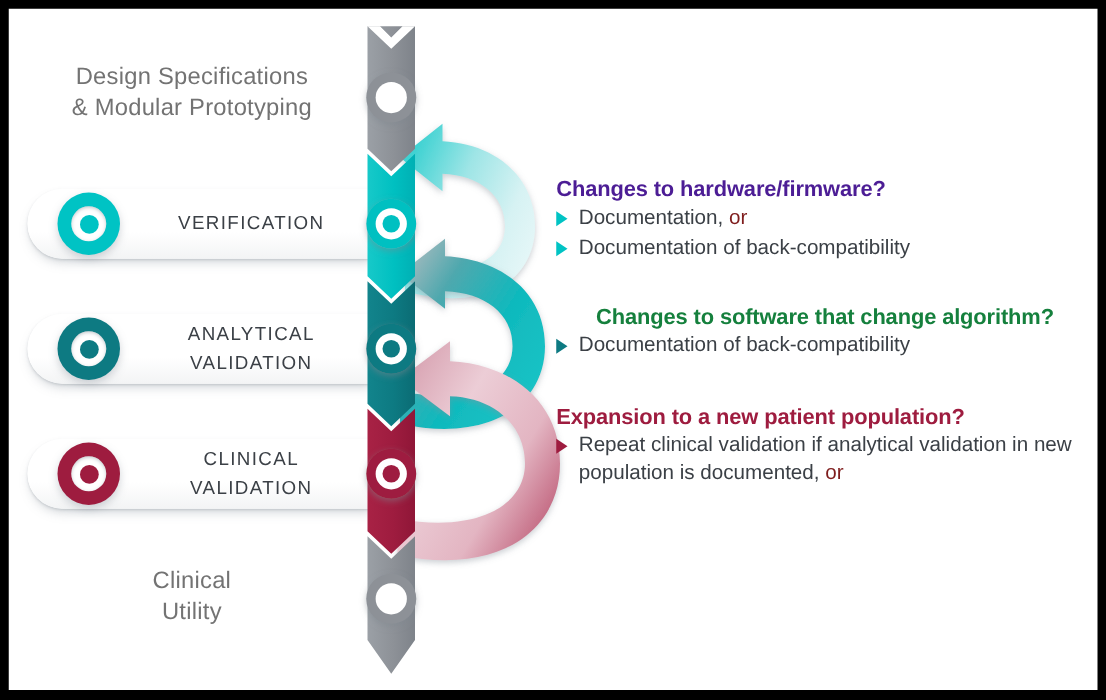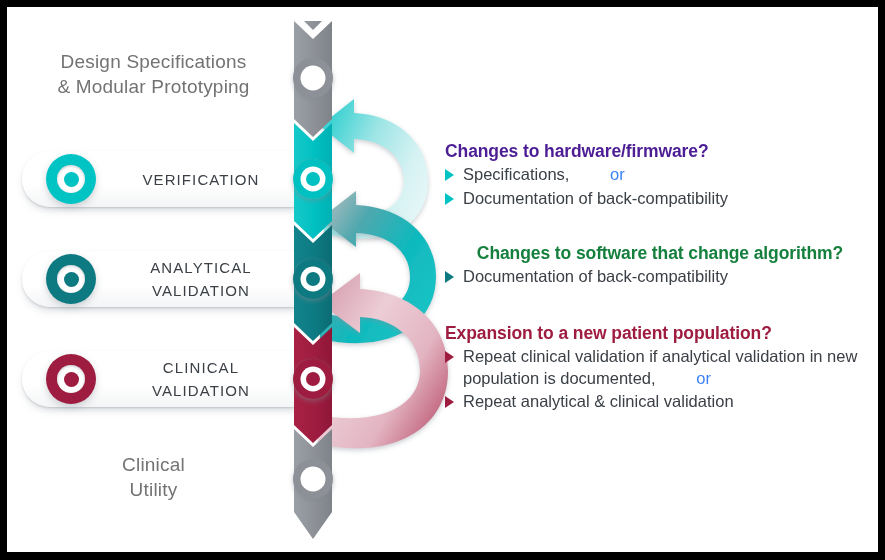--- a/index.html
+++ b/index.html
@@ -97,21 +97,21 @@
     border-left:9px solid currentColor;
     border-top:6.5px solid transparent;
     border-bottom:6.5px solid transparent;
     margin-top:5px;margin-right:9px;
   }
   .bullet-txt{
     font-size:16.5px;
     line-height:21.5px;
     color:#3b4046;
   }
-  .bullet-txt .or{color:#3b82f6;margin-left:36px;}
+  .bullet-txt .or{color:#7f1d1d;}
   #blk1{top:134px;}
   #blk2{top:236px;}
   #blk3{top:316px;}
 </style>
 </head>
 <body>
 
 <div id="frame">
 
   <div class="left-label" id="label-design">Design Specifications
@@ -262,21 +262,21 @@
       <circle cx="33" cy="472" r="20" fill="#8d9197"></circle>
       <circle cx="33" cy="472" r="12.5" fill="#ffffff"></circle>
       <circle cx="33" cy="472" r="7" fill="#ffffff"></circle>
     </g>
   </svg>
 
   <div class="blk" id="blk1">
     <h3 style="color:#4c1d95;">Changes to hardware/firmware?</h3>
     <div class="bullet-row">
       <span class="bullet-tri" style="color:#00c3c4;"></span>
-      <span class="bullet-txt"><span>Specifications,</span><span class="or"> or</span></span>
+      <span class="bullet-txt"><span>Documentation,</span><span class="or"> or</span></span>
     </div>
     <div class="bullet-row">
       <span class="bullet-tri" style="color:#00c3c4;"></span>
       <span class="bullet-txt"><span>Documentation of back-compatibility</span><span class="or"></span></span>
     </div>
   </div>
 
   <div class="blk" id="blk2">
     <h3 style="color:#15803d;text-align:center;">Changes to software that change algorithm?</h3>
     <div class="bullet-row">
@@ -284,19 +284,15 @@
       <span class="bullet-txt"><span>Documentation of back-compatibility</span><span class="or"></span></span>
     </div>
   </div>
 
   <div class="blk" id="blk3">
     <h3 style="color:#9e1c3f;">Expansion to a new patient population?</h3>
     <div class="bullet-row">
       <span class="bullet-tri" style="color:#9e1c3f;"></span>
       <span class="bullet-txt"><span>Repeat clinical validation if analytical validation in new population is documented,</span><span class="or"> or</span></span>
     </div>
-    <div class="bullet-row">
-      <span class="bullet-tri" style="color:#9e1c3f;"></span>
-      <span class="bullet-txt"><span>Repeat analytical &amp; clinical validation</span><span class="or"></span></span>
-    </div>
   </div>
 
 </div>
 
 </body></html>

